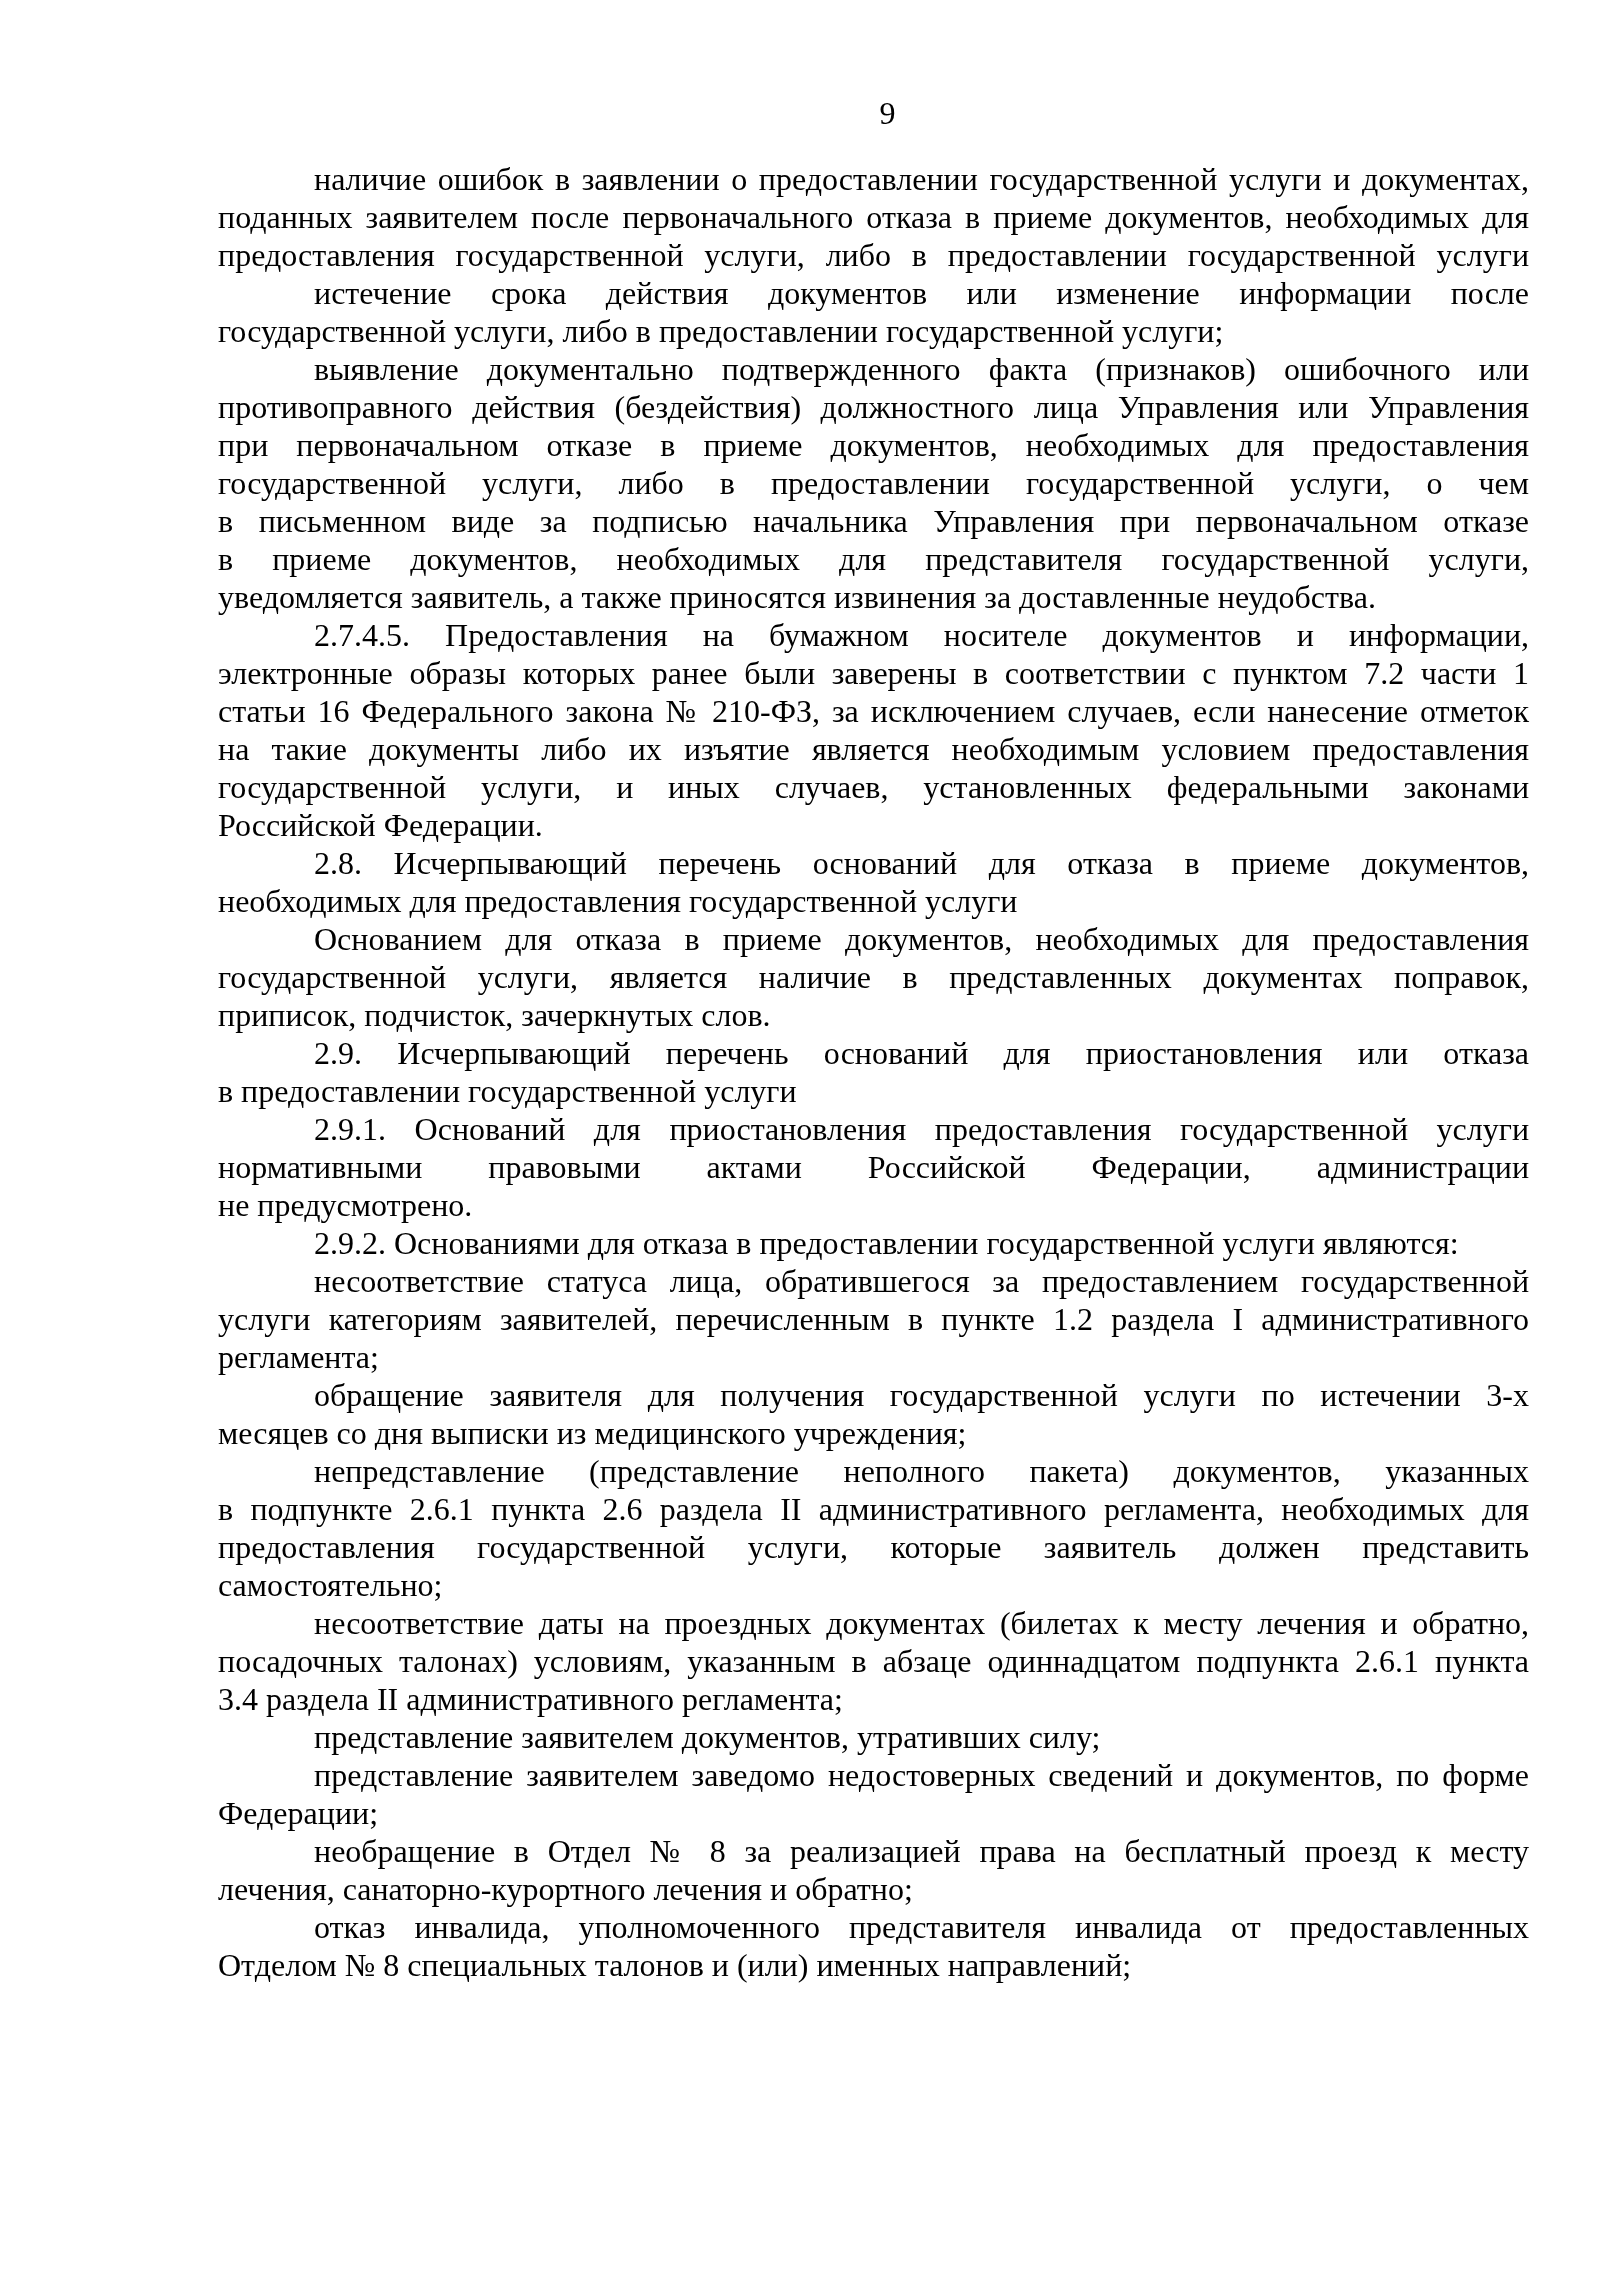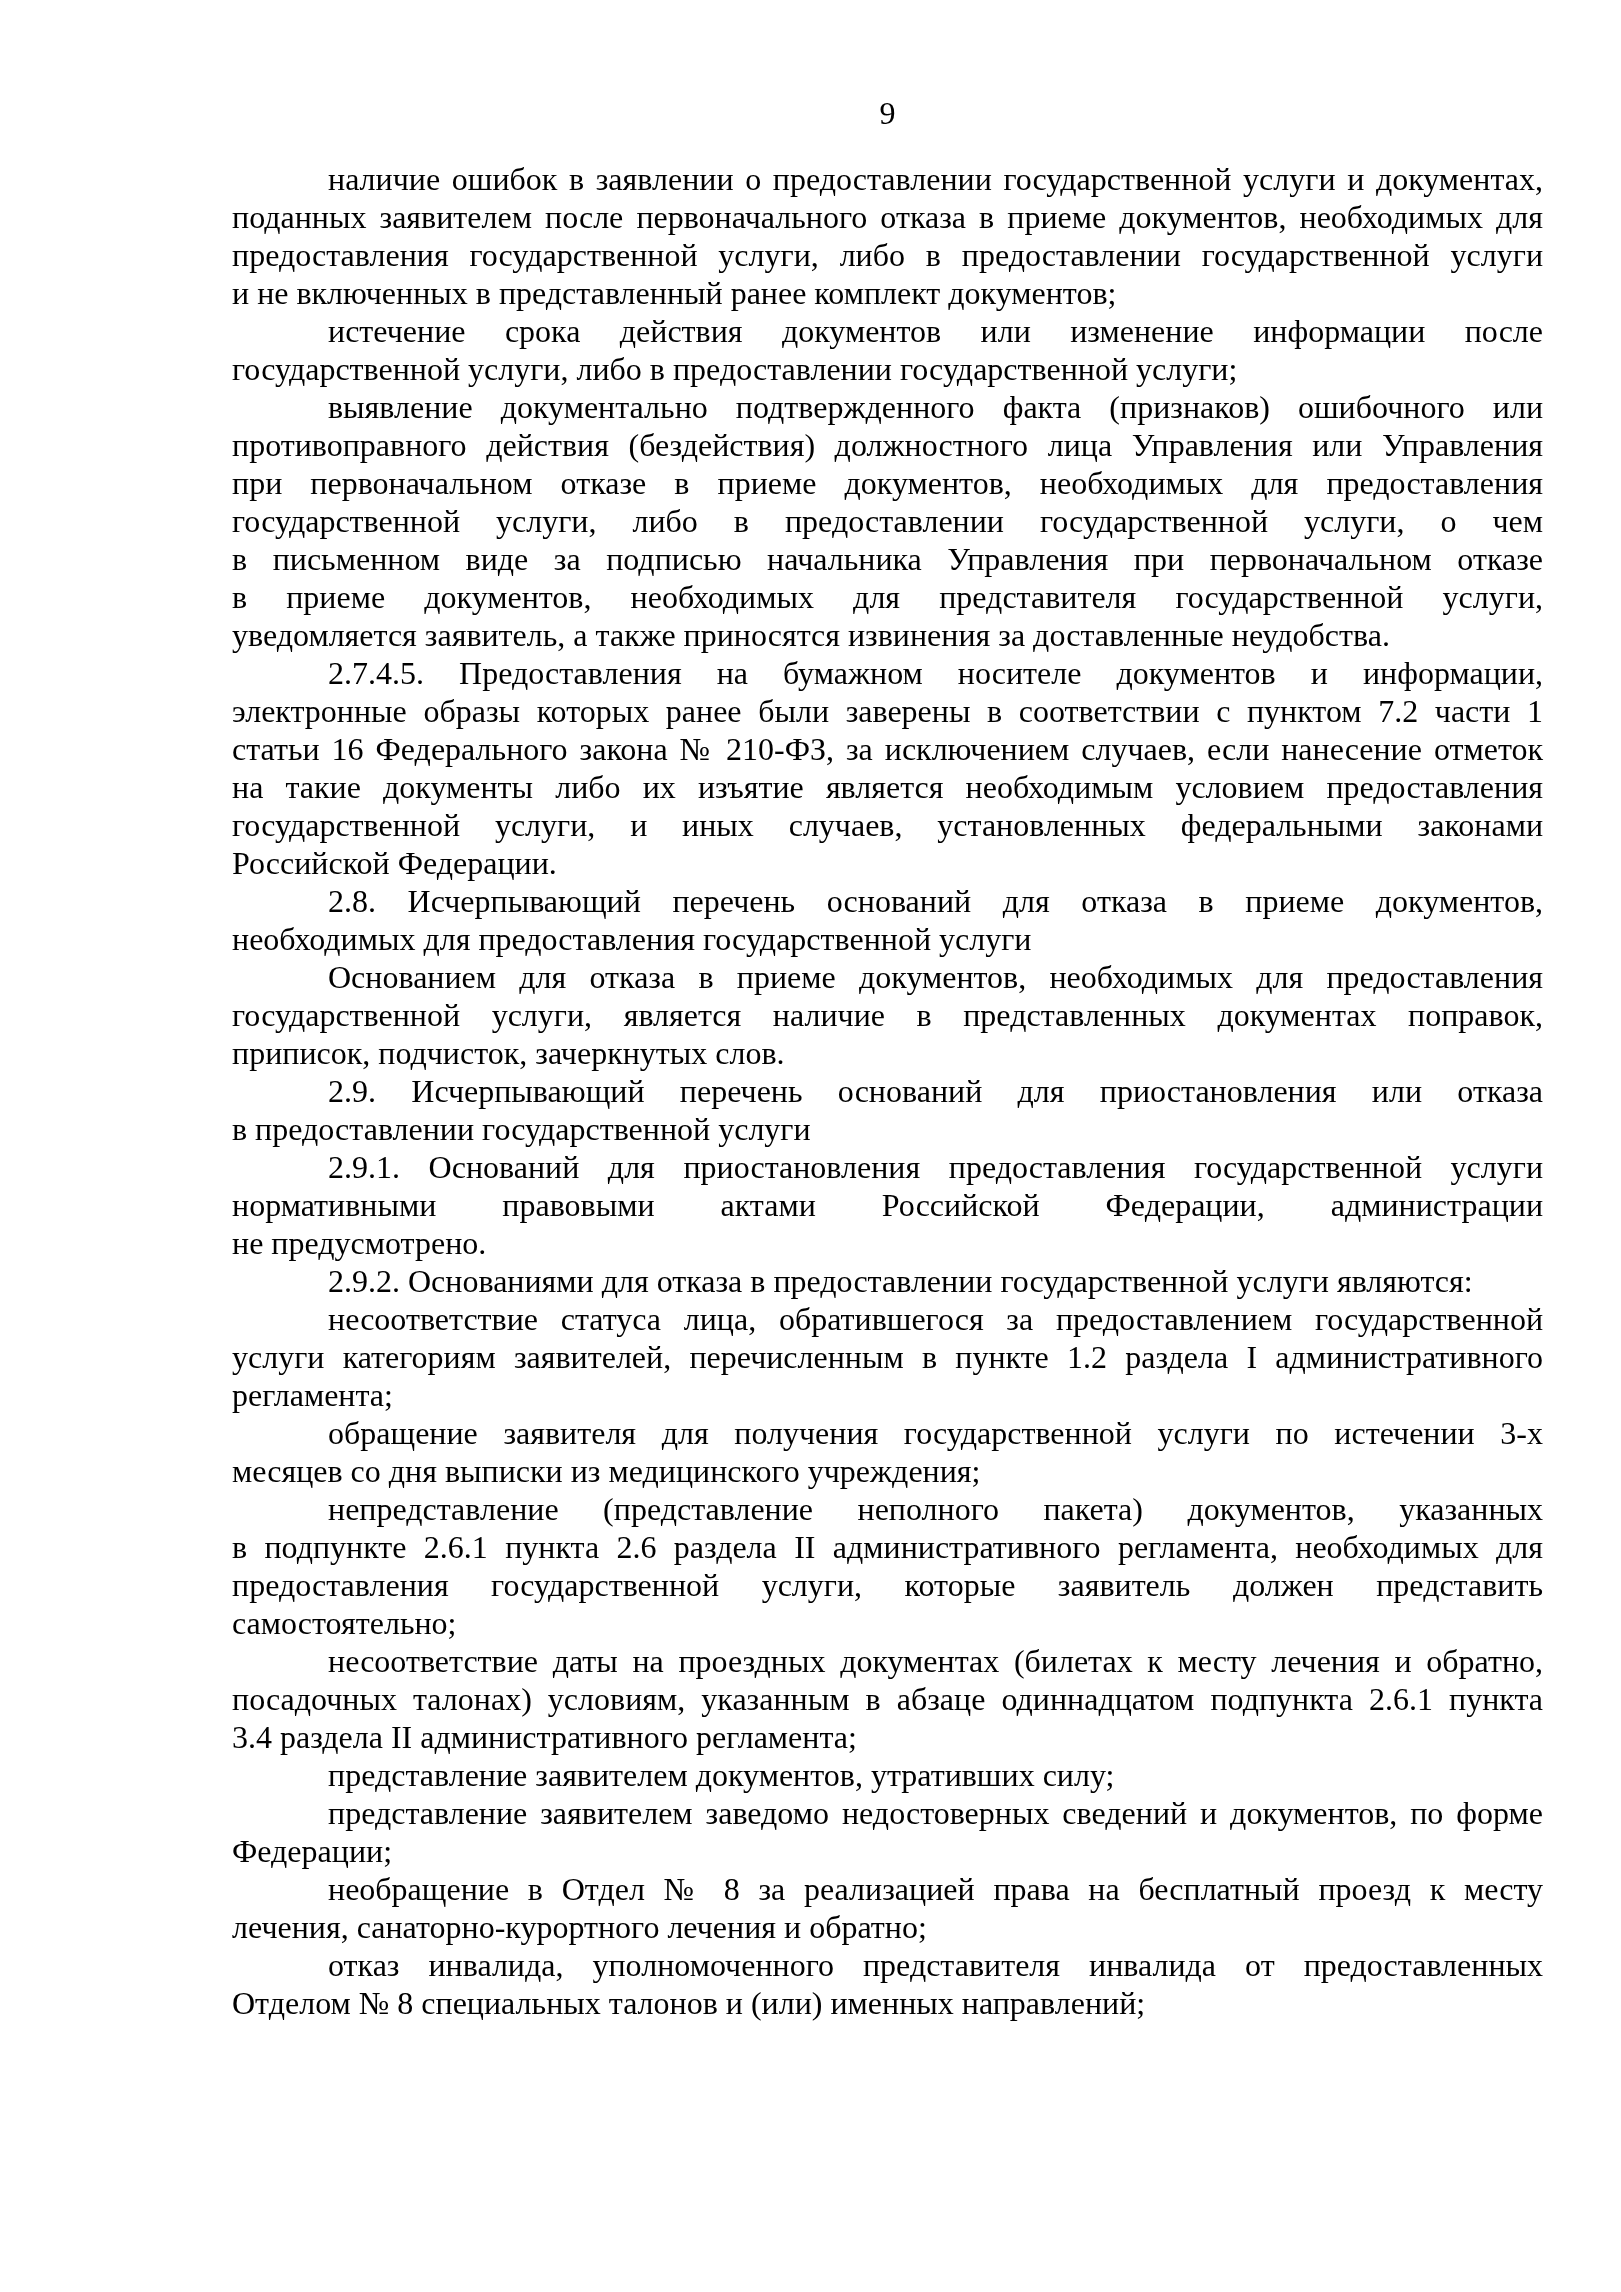--- a/index.html
+++ b/index.html
@@ -20,21 +20,21 @@
     position: absolute;
     left: 232px;
     top: 94px;
     width: 1311px;
     text-align: center;
     font-size: 32px;
     line-height: 38px;
   }
   .doc-body {
     position: absolute;
-    left: 232px;
+    left: 218px;
     top: 160px;
     width: 1311px;
     font-size: 32px;
     line-height: 38px;
   }
   .line {
     text-align: justify;
     text-align-last: justify;
     white-space: normal;
   }
@@ -50,21 +50,20 @@
 </style>
 </head>
 <body>
 
 <div class="page">
   <div class="page-number">9</div>
   <div class="doc-body" id="document-body">
       <div class="line indent">наличие ошибок в заявлении о предоставлении государственной услуги и документах,</div>
       <div class="line">поданных заявителем после первоначального отказа в приеме документов, необходимых для</div>
       <div class="line">предоставления государственной услуги, либо в предоставлении государственной услуги</div>
-      <div class="line last">и не включенных в представленный ранее комплект документов;</div>
       <div class="line indent">истечение срока действия документов или изменение информации после</div>
       <div class="line last">государственной услуги, либо в предоставлении государственной услуги;</div>
       <div class="line indent">выявление документально подтвержденного факта (признаков) ошибочного или</div>
       <div class="line">противоправного действия (бездействия) должностного лица Управления или Управления</div>
       <div class="line">при первоначальном отказе в приеме документов, необходимых для предоставления</div>
       <div class="line">государственной услуги, либо в предоставлении государственной услуги, о чем</div>
       <div class="line">в письменном виде за подписью начальника Управления при первоначальном отказе</div>
       <div class="line">в приеме документов, необходимых для представителя государственной услуги,</div>
       <div class="line last">уведомляется заявитель, а также приносятся извинения за доставленные неудобства.</div>
       <div class="line indent">2.7.4.5. Предоставления на бумажном носителе документов и информации,</div>

